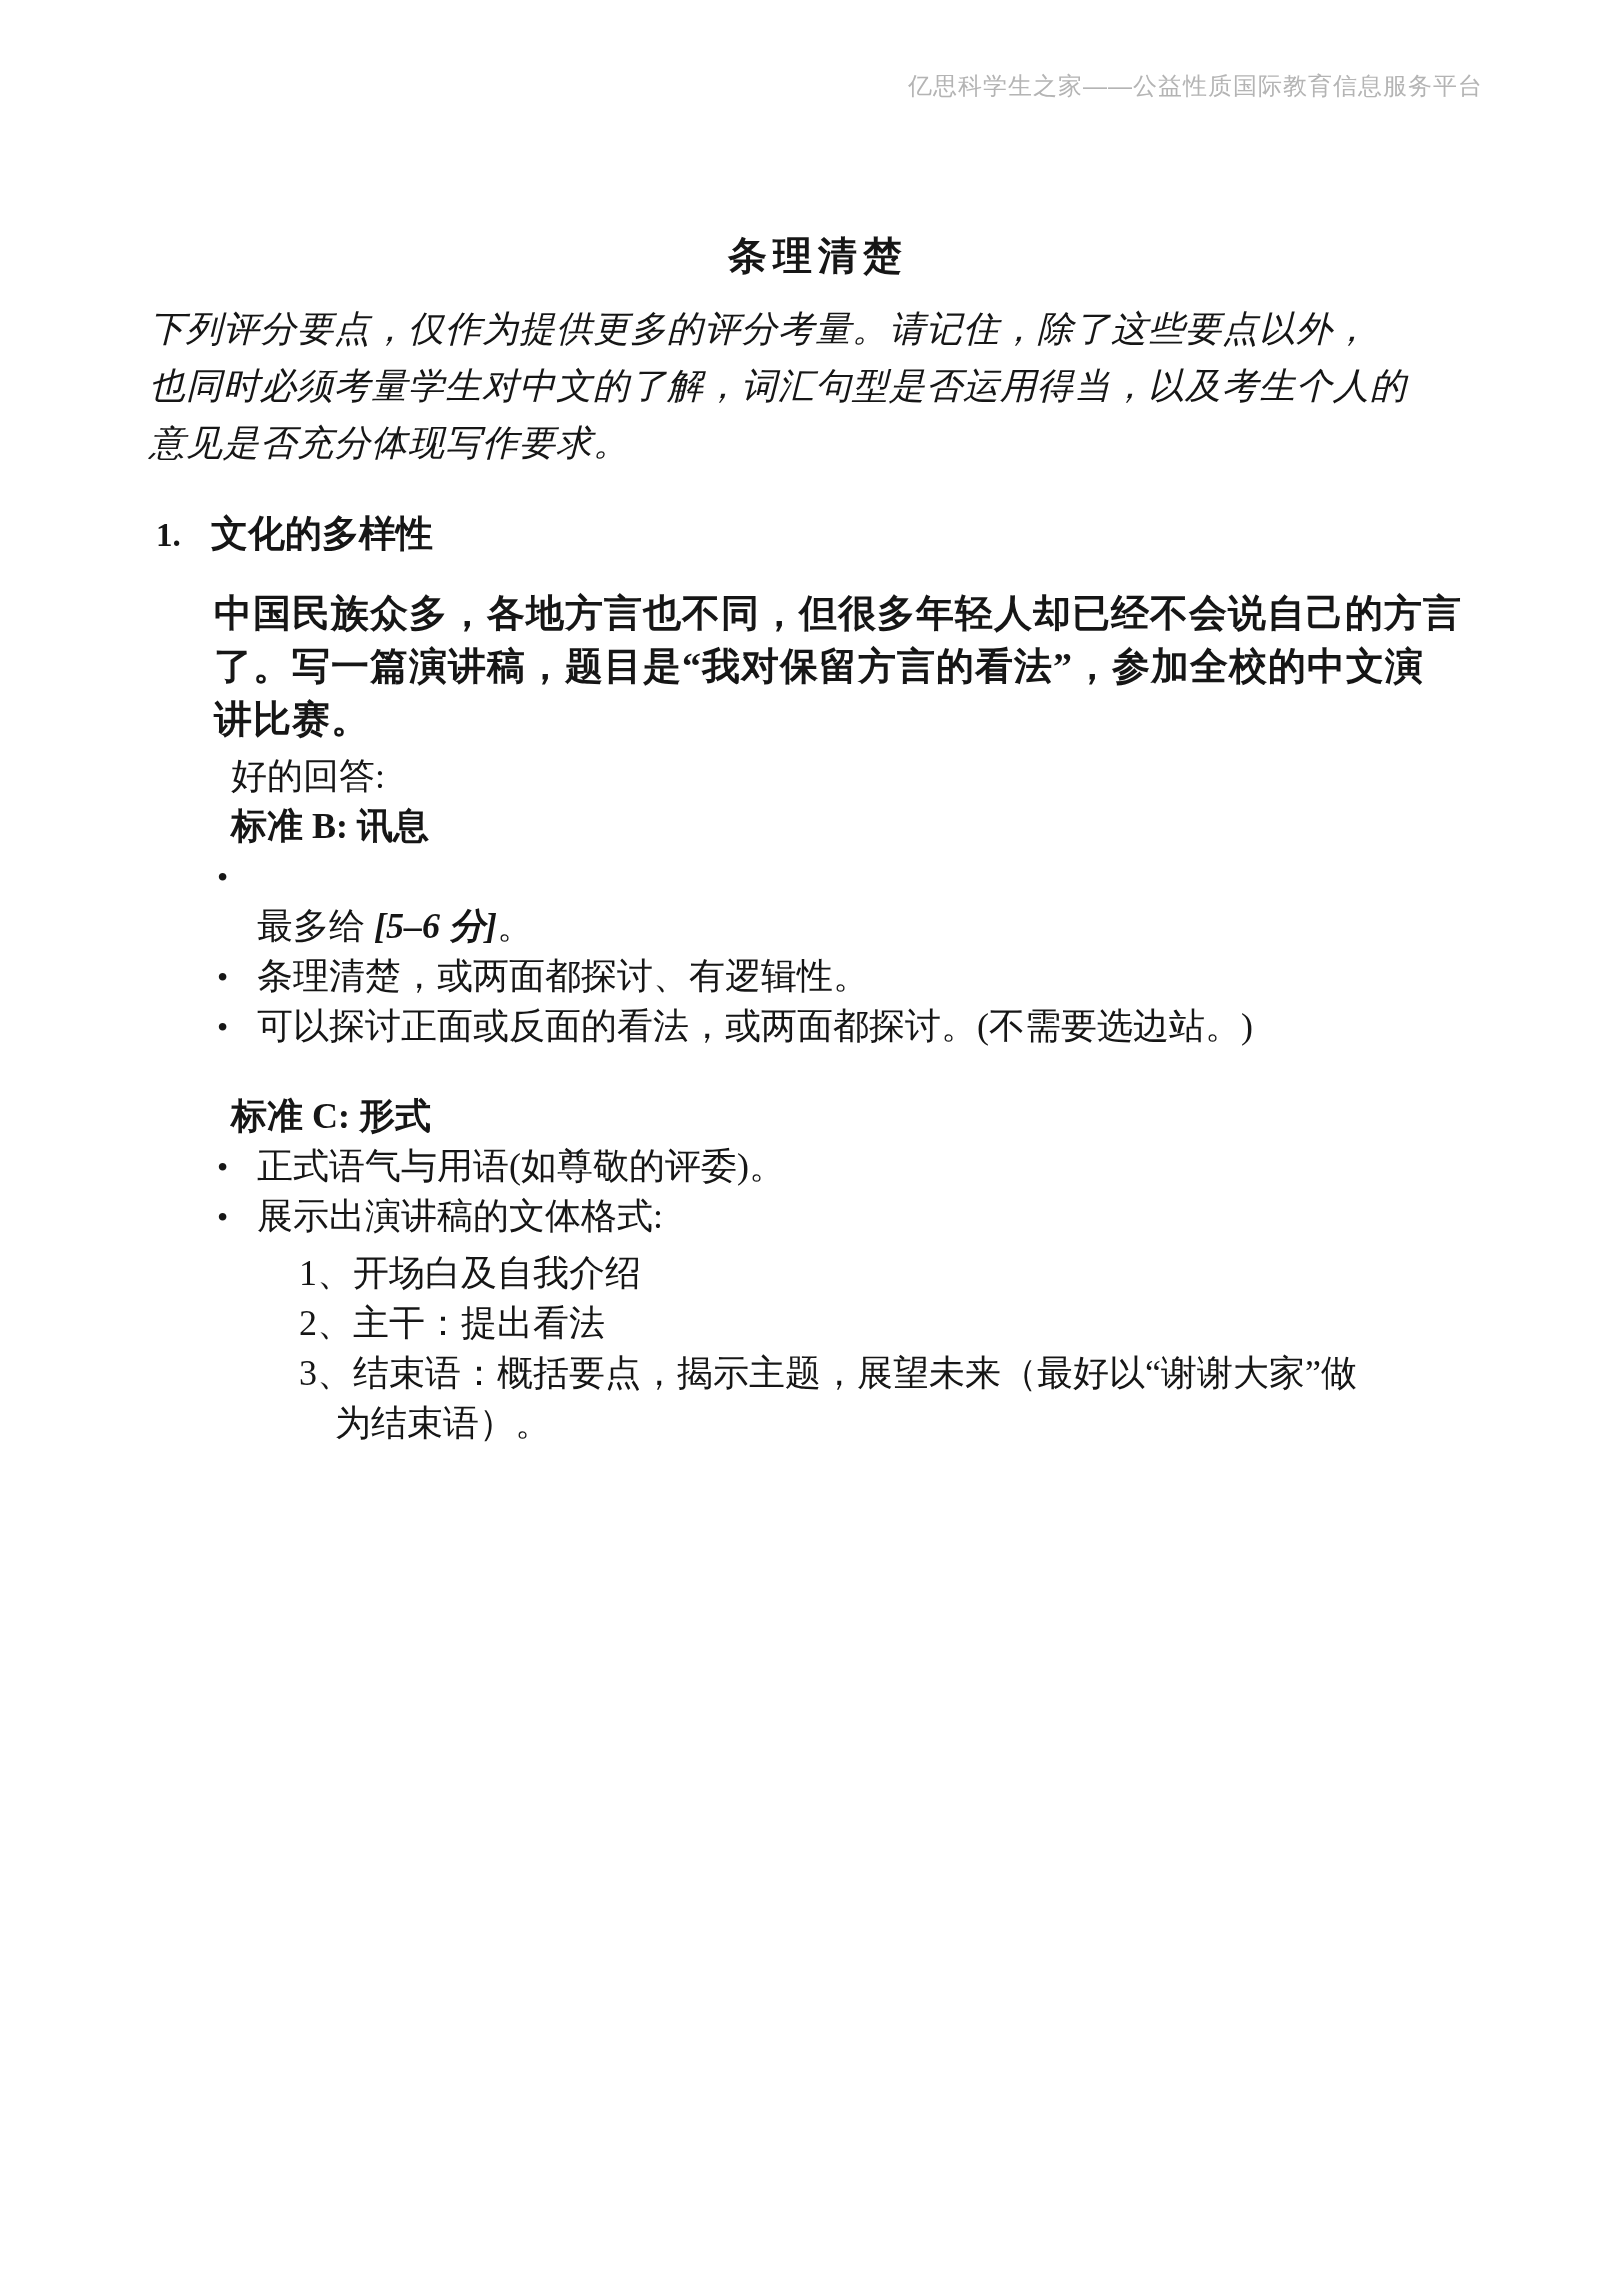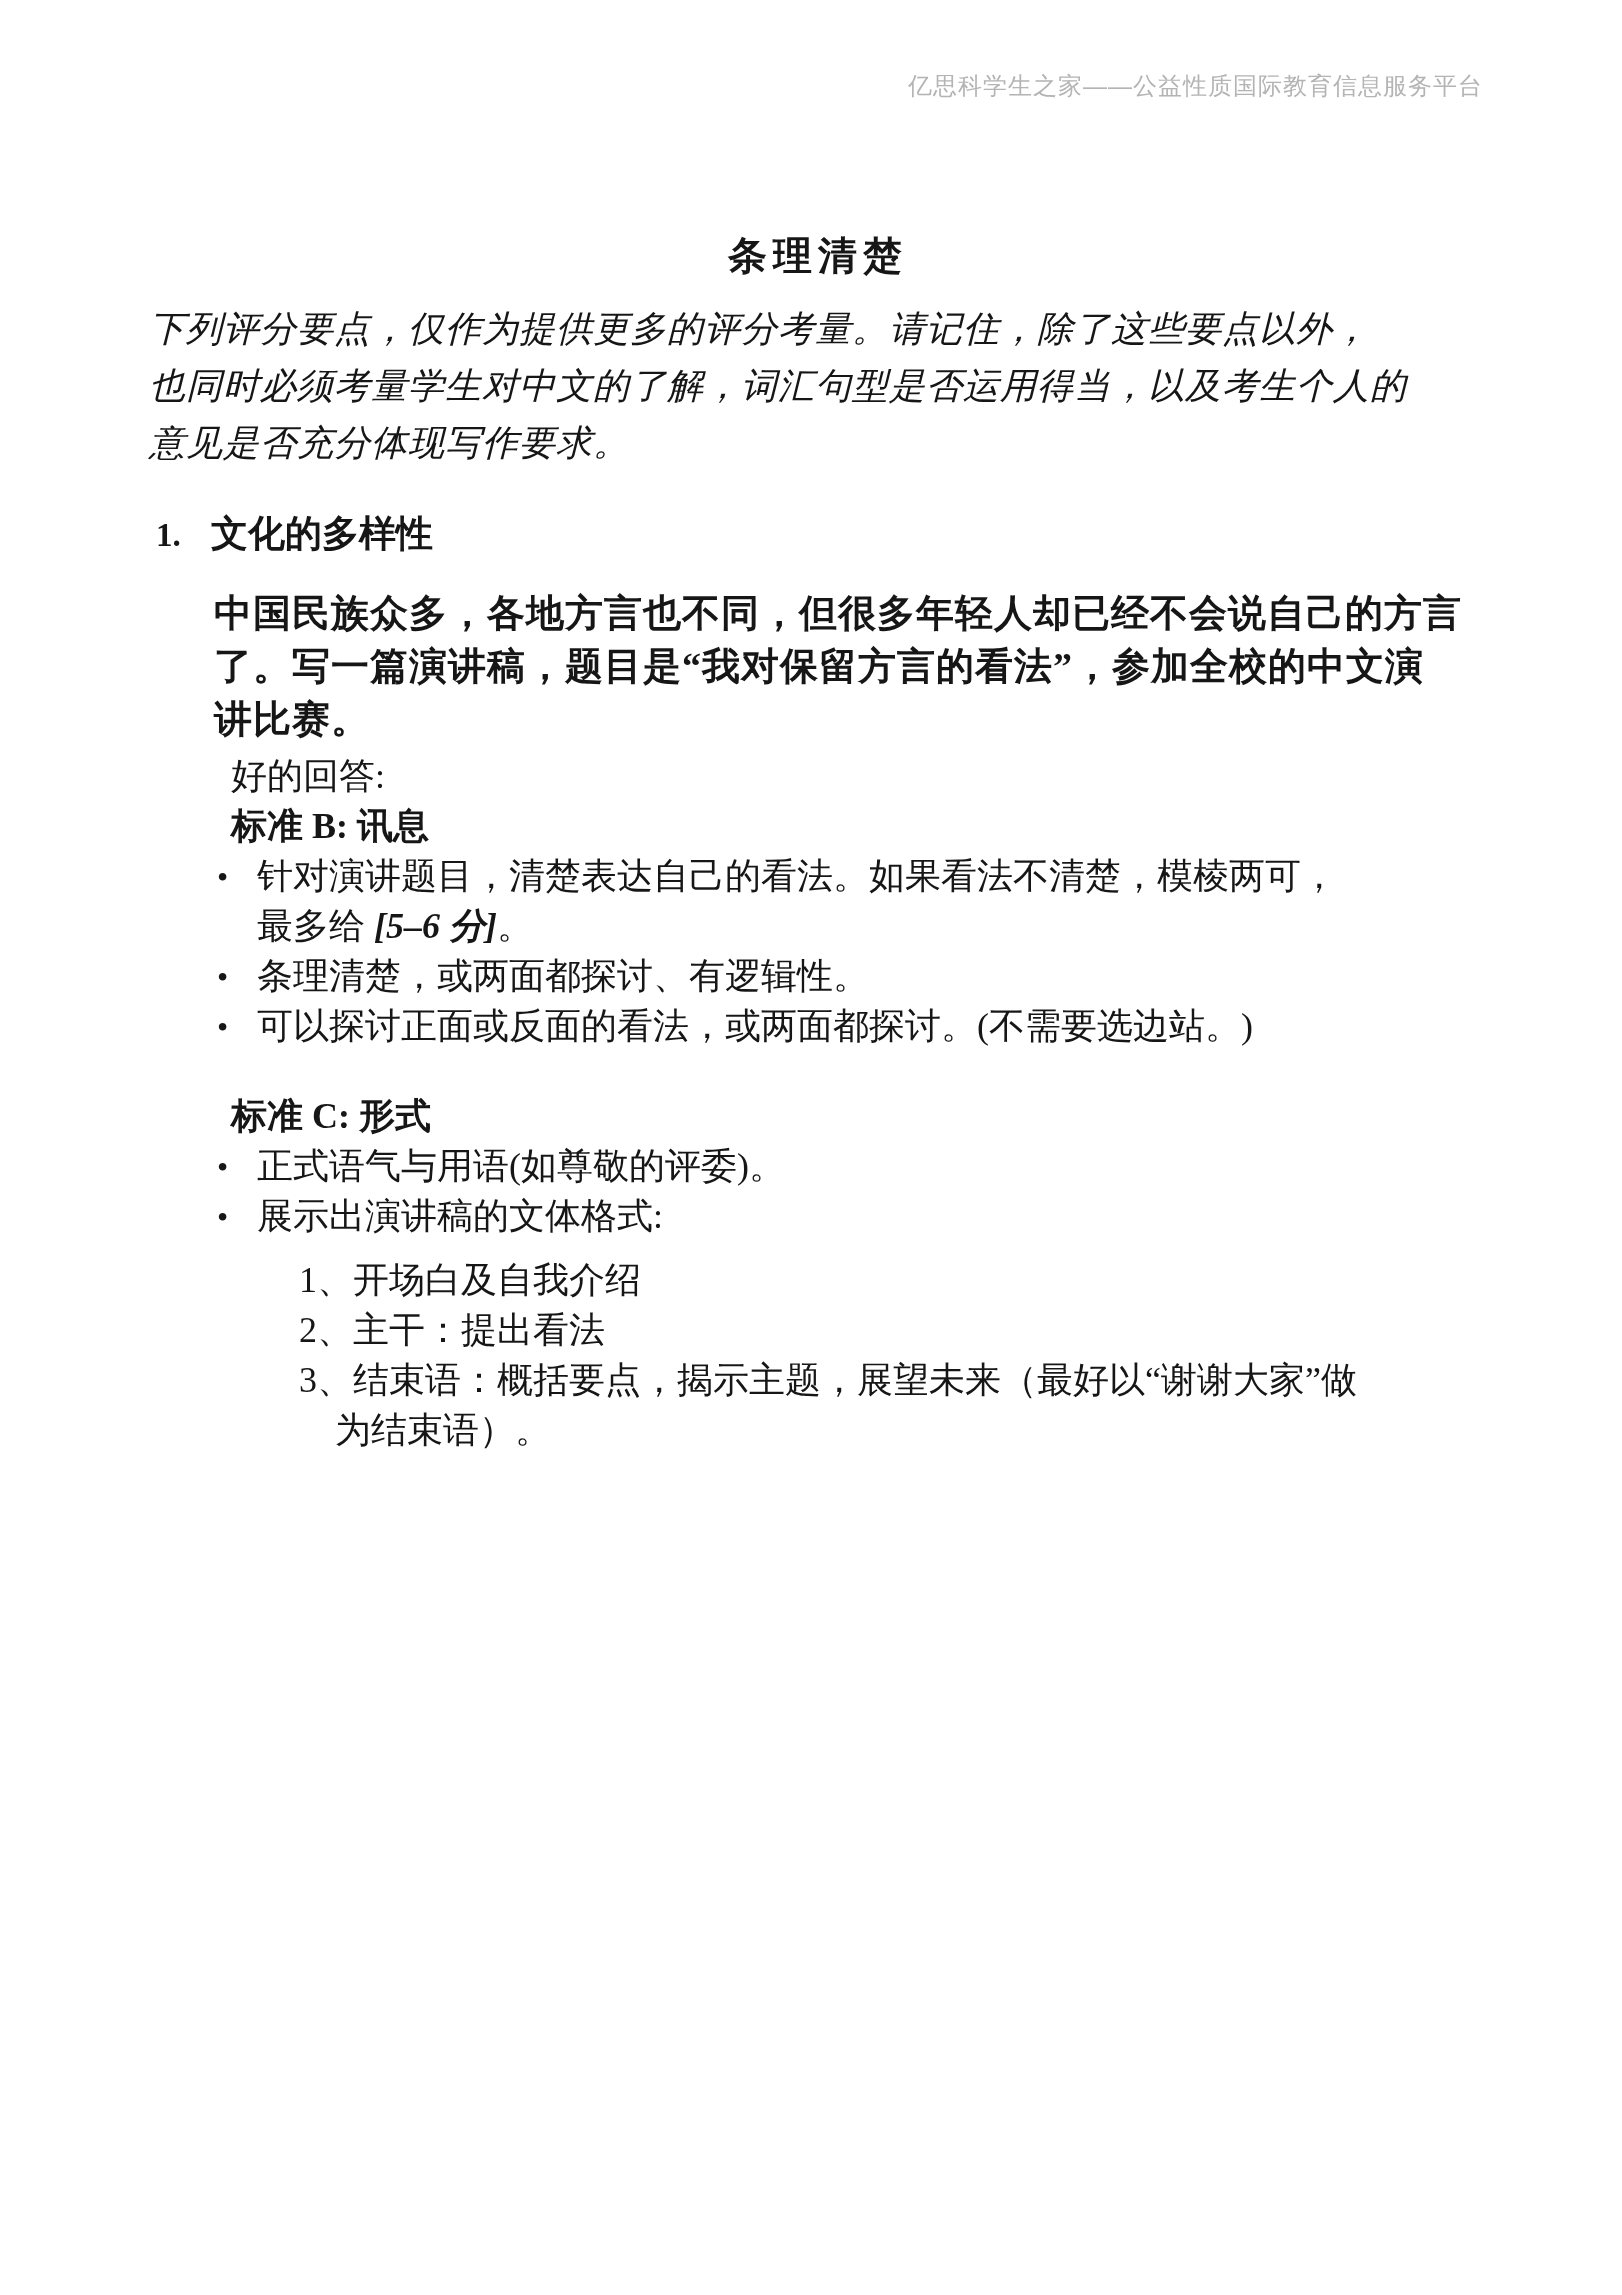--- a/index.html
+++ b/index.html
@@ -92,21 +92,21 @@
     padding-left: 26px;
   }
   .bmark {
     position: absolute;
     left: -14px;
     top: 1px;
     font-size: 32px;
   }
   ul.sublist {
     list-style: none;
-    margin: 14px 0 0 42px;
+    margin: 7px 0 0 42px;
     padding: 0;
   }
   ul.sublist > li {
     padding-left: 36px;
     text-indent: -36px;
   }
   .seg-bi { font-weight: 700; font-style: italic; }
   .footer {
     position: absolute;
     top: 2139px;
@@ -136,21 +136,21 @@
 
   <div class="detail">
 
     <p>好的回答:</p>
 
     <p class="crit-heading">标准 B: 讯息</p>
 
     <ul class="blist">
       <li>
         <span class="bmark">•</span>
-        <span><span>针对演讲题目，清楚表达自己的看法。如果看法不清楚，模棱两可，</span><br><span>最多给 </span><span class="seg-bi">[5–6 分]</span><span>。</span></span>
+        <span><br><span>最多给 </span><span class="seg-bi">[5–6 分]</span><span>。</span></span>
       </li>
       <li>
         <span class="bmark">•</span>
         <span><span>条理清楚，或两面都探讨、有逻辑性。</span></span>
       </li>
       <li>
         <span class="bmark">•</span>
         <span><span>可以探讨正面或反面的看法，或两面都探讨。(不需要选边站。)</span></span>
       </li>
     </ul>

